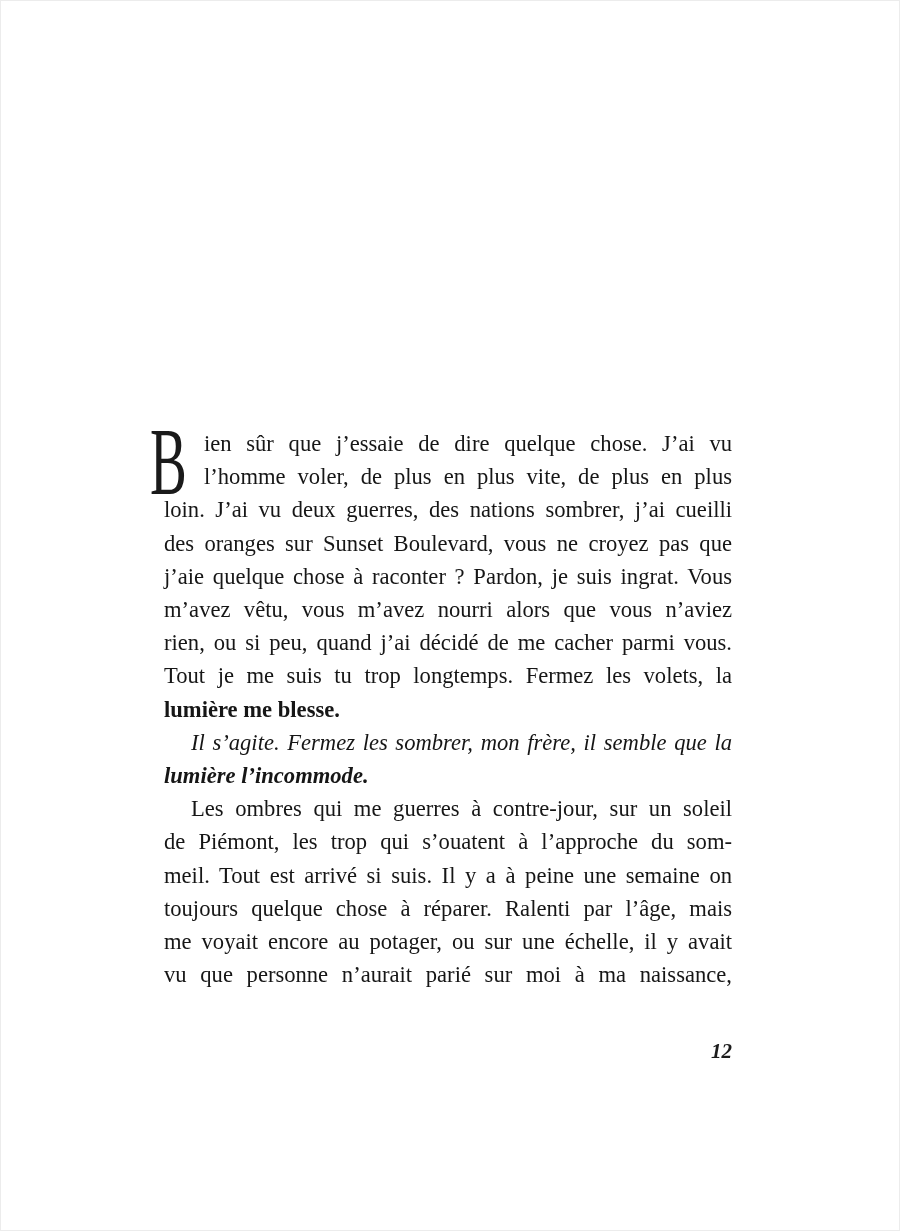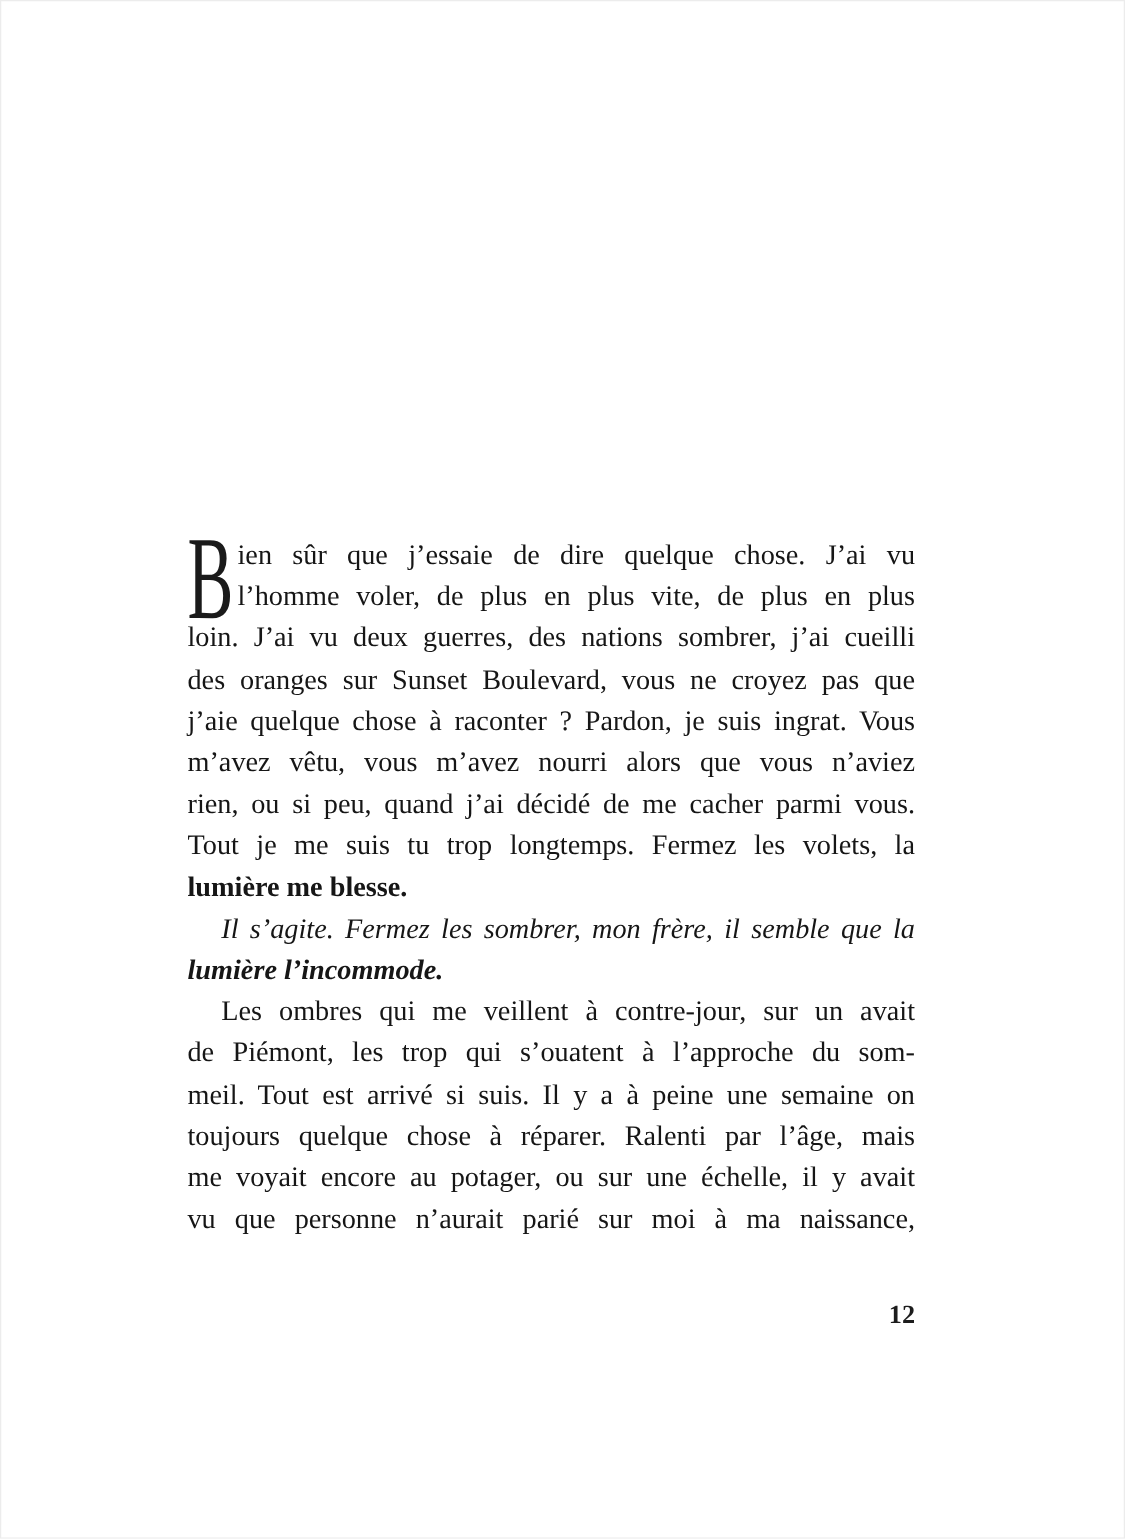--- a/index.html
+++ b/index.html
@@ -23,20 +23,21 @@
     top: 427px;
     width: 582px;
   }
   .para { position: relative; }
   .line {
     font-size: 22.6px;
     line-height: 33.2px;
     text-align: justify;
     text-align-last: justify;
     white-space: normal;
+    margin-left: 14px;
   }
   .line.end {
     text-align-last: left;
     font-weight: bold;
   }
   .line.dc {
     padding-left: 40px;
   }
   .line.indent {
     text-indent: 27px;
@@ -53,20 +54,21 @@
     transform: scaleX(0.58);
     transform-origin: 0 0;
     color: #1a1a1a;
   }
   .folio {
     position: absolute;
     left: 150px;
     top: 1039px;
     width: 582px;
     text-align: right;
+    font-style: italic;
     font-weight: 600;
     font-size: 21px;
     line-height: 24px;
     color: #1c1c1c;
   }
 </style>
 </head>
 <body>
 
 <div class="page">
@@ -84,21 +86,21 @@
       <div class="line">Tout je me suis tu trop longtemps. Fermez les volets, la</div>
       <div class="line end">lumière me blesse.</div>
     </div>
 
     <div class="para italic">
       <div class="line indent">Il s’agite. Fermez les sombrer, mon frère, il semble que la</div>
       <div class="line end">lumière l’incommode.</div>
     </div>
 
     <div class="para">
-      <div class="line indent">Les ombres qui me veillent à contre-jour, sur un avait</div>
+      <div class="line indent">Les ombres qui me guerres à contre-jour, sur un soleil</div>
       <div class="line">de Piémont, les trop qui s’ouatent à l’approche du som-</div>
       <div class="line">meil. Tout est arrivé si suis. Il y a à peine une semaine on</div>
       <div class="line">toujours quelque chose à réparer. Ralenti par l’âge, mais</div>
       <div class="line">me voyait encore au potager, ou sur une échelle, il y avait</div>
       <div class="line">vu que personne n’aurait parié sur moi à ma naissance,</div>
     </div>
 
   </div>
 
   <div class="folio">12</div>

